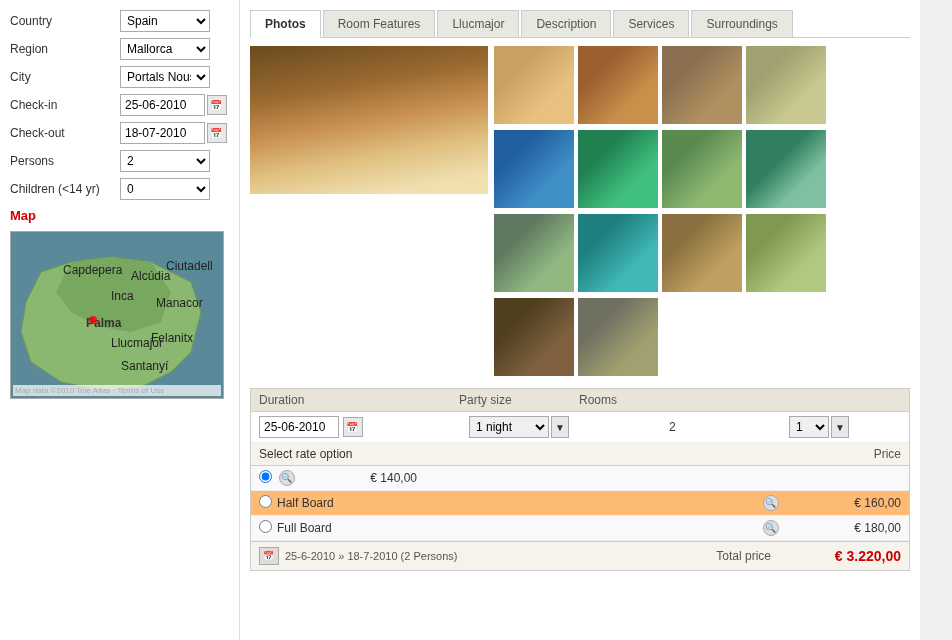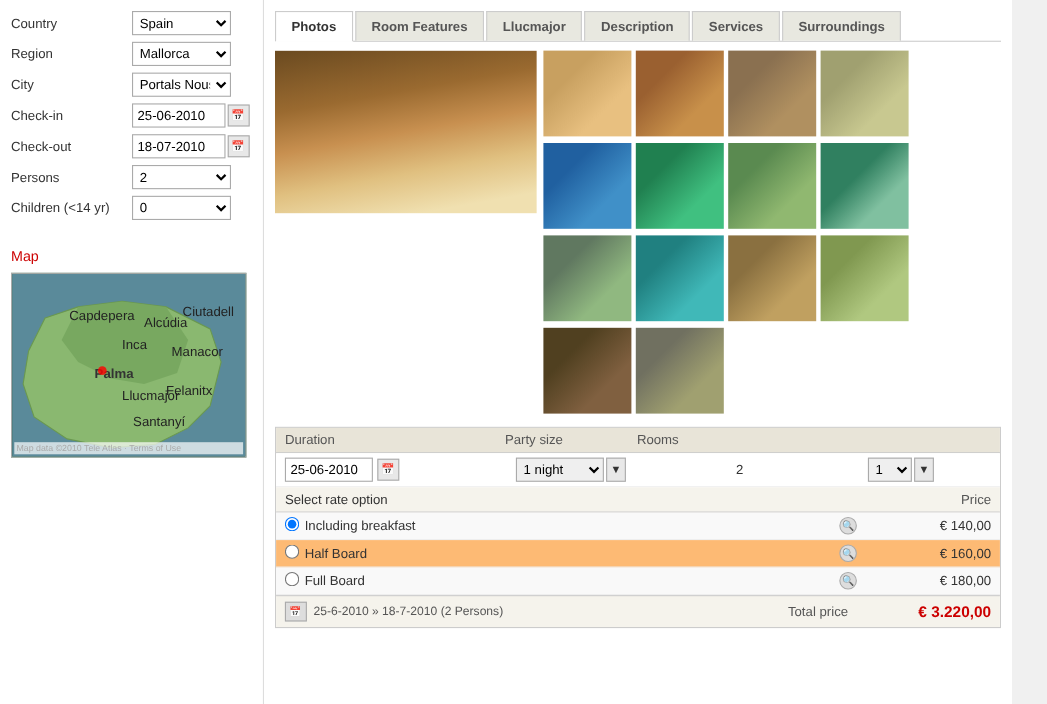--- a/index.html
+++ b/index.html
@@ -15,33 +15,33 @@
     .form-input input[type="text"] {
       width: 85px; border: 1px solid #aaa; padding: 2px 4px; font-size: 12px; height: 22px;
     }
     .form-input select {
       width: 90px; border: 1px solid #aaa; padding: 1px 2px; font-size: 12px; height: 22px;
       background: #fff;
     }
     .date-input { display: flex; align-items: center; gap: 2px; }
     .date-input input { width: 80px; border: 1px solid #aaa; padding: 2px 4px; font-size: 12px; height: 22px; }
     .cal-icon { width: 20px; height: 20px; background: #e8e8e8; border: 1px solid #aaa; display: flex; align-items: center; justify-content: center; cursor: pointer; font-size: 10px; }
-    .map-link { color: #c00; text-decoration: none; font-size: 13px; font-weight: normal; margin-top: 25px; display: block; }
+    .map-link { color: #c00; text-decoration: none; font-size: 13px; font-weight: bold; margin-top: 8px; display: block; }
     .map-img { width: 214px; height: 168px; margin-top: 8px; background: #5a8a6a; border: 1px solid #aaa; overflow: hidden; position: relative; }
     .map-placeholder { width: 100%; height: 100%; background: linear-gradient(135deg, #4a7a5a 0%, #2a5a3a 40%, #1a3a2a 100%); position: relative; }
     .map-text { position: absolute; bottom: 2px; left: 2px; right: 2px; color: #aaa; font-size: 8px; background: rgba(255,255,255,0.7); padding: 1px 2px; }
 
     
     .main { flex: 1; background: #fff; padding: 10px; }
 
     
     .tabs { display: flex; border-bottom: 1px solid #ccc; margin-bottom: 8px; }
     .tab {
       padding: 6px 14px; border: 1px solid #ccc; border-bottom: none; margin-right: 2px;
-      background: #e8e8e0; cursor: pointer; font-size: 12px; color: #555; font-weight: bold;
+      background: #e8e8e0; cursor: pointer; font-size: 12px; color: #555;
     }
     .tab.active { background: #fff; color: #333; font-weight: bold; border-bottom: 1px solid #fff; margin-bottom: -1px; }
 
     
     .photo-section { display: flex; gap: 6px; margin-bottom: 10px; }
     .main-photo { width: 238px; height: 148px; background: #8B6914; flex-shrink: 0; overflow: hidden; }
     .thumb-grid { display: grid; grid-template-columns: repeat(4, 80px); grid-template-rows: repeat(4, 80px); gap: 4px; }
     .thumb { width: 80px; height: 78px; background: #888; overflow: hidden; cursor: pointer; }
 
     
@@ -254,21 +254,20 @@
         </div>
       </div>
 
       <div class="select-rate-row">
         <div class="select-rate-label">Select rate option</div>
         <div class="price-header">Price</div>
       </div>
 
       <div class="rate-row">
         <div class="rate-radio"><input type="radio" name="rate" checked="" style=""></div>
-        <div class="rate-name">Including breakfast</div>
         <div class="rate-info">
           <div class="info-icon">🔍</div>
         </div>
         <div class="rate-price">€ 140,00</div>
       </div>
       <div class="rate-row" style="background:#fdba74;">
         <div class="rate-radio"><input type="radio" name="rate" style=""></div>
         <div class="rate-name">Half Board</div>
         <div class="rate-info">
           <div class="info-icon">🔍</div>

